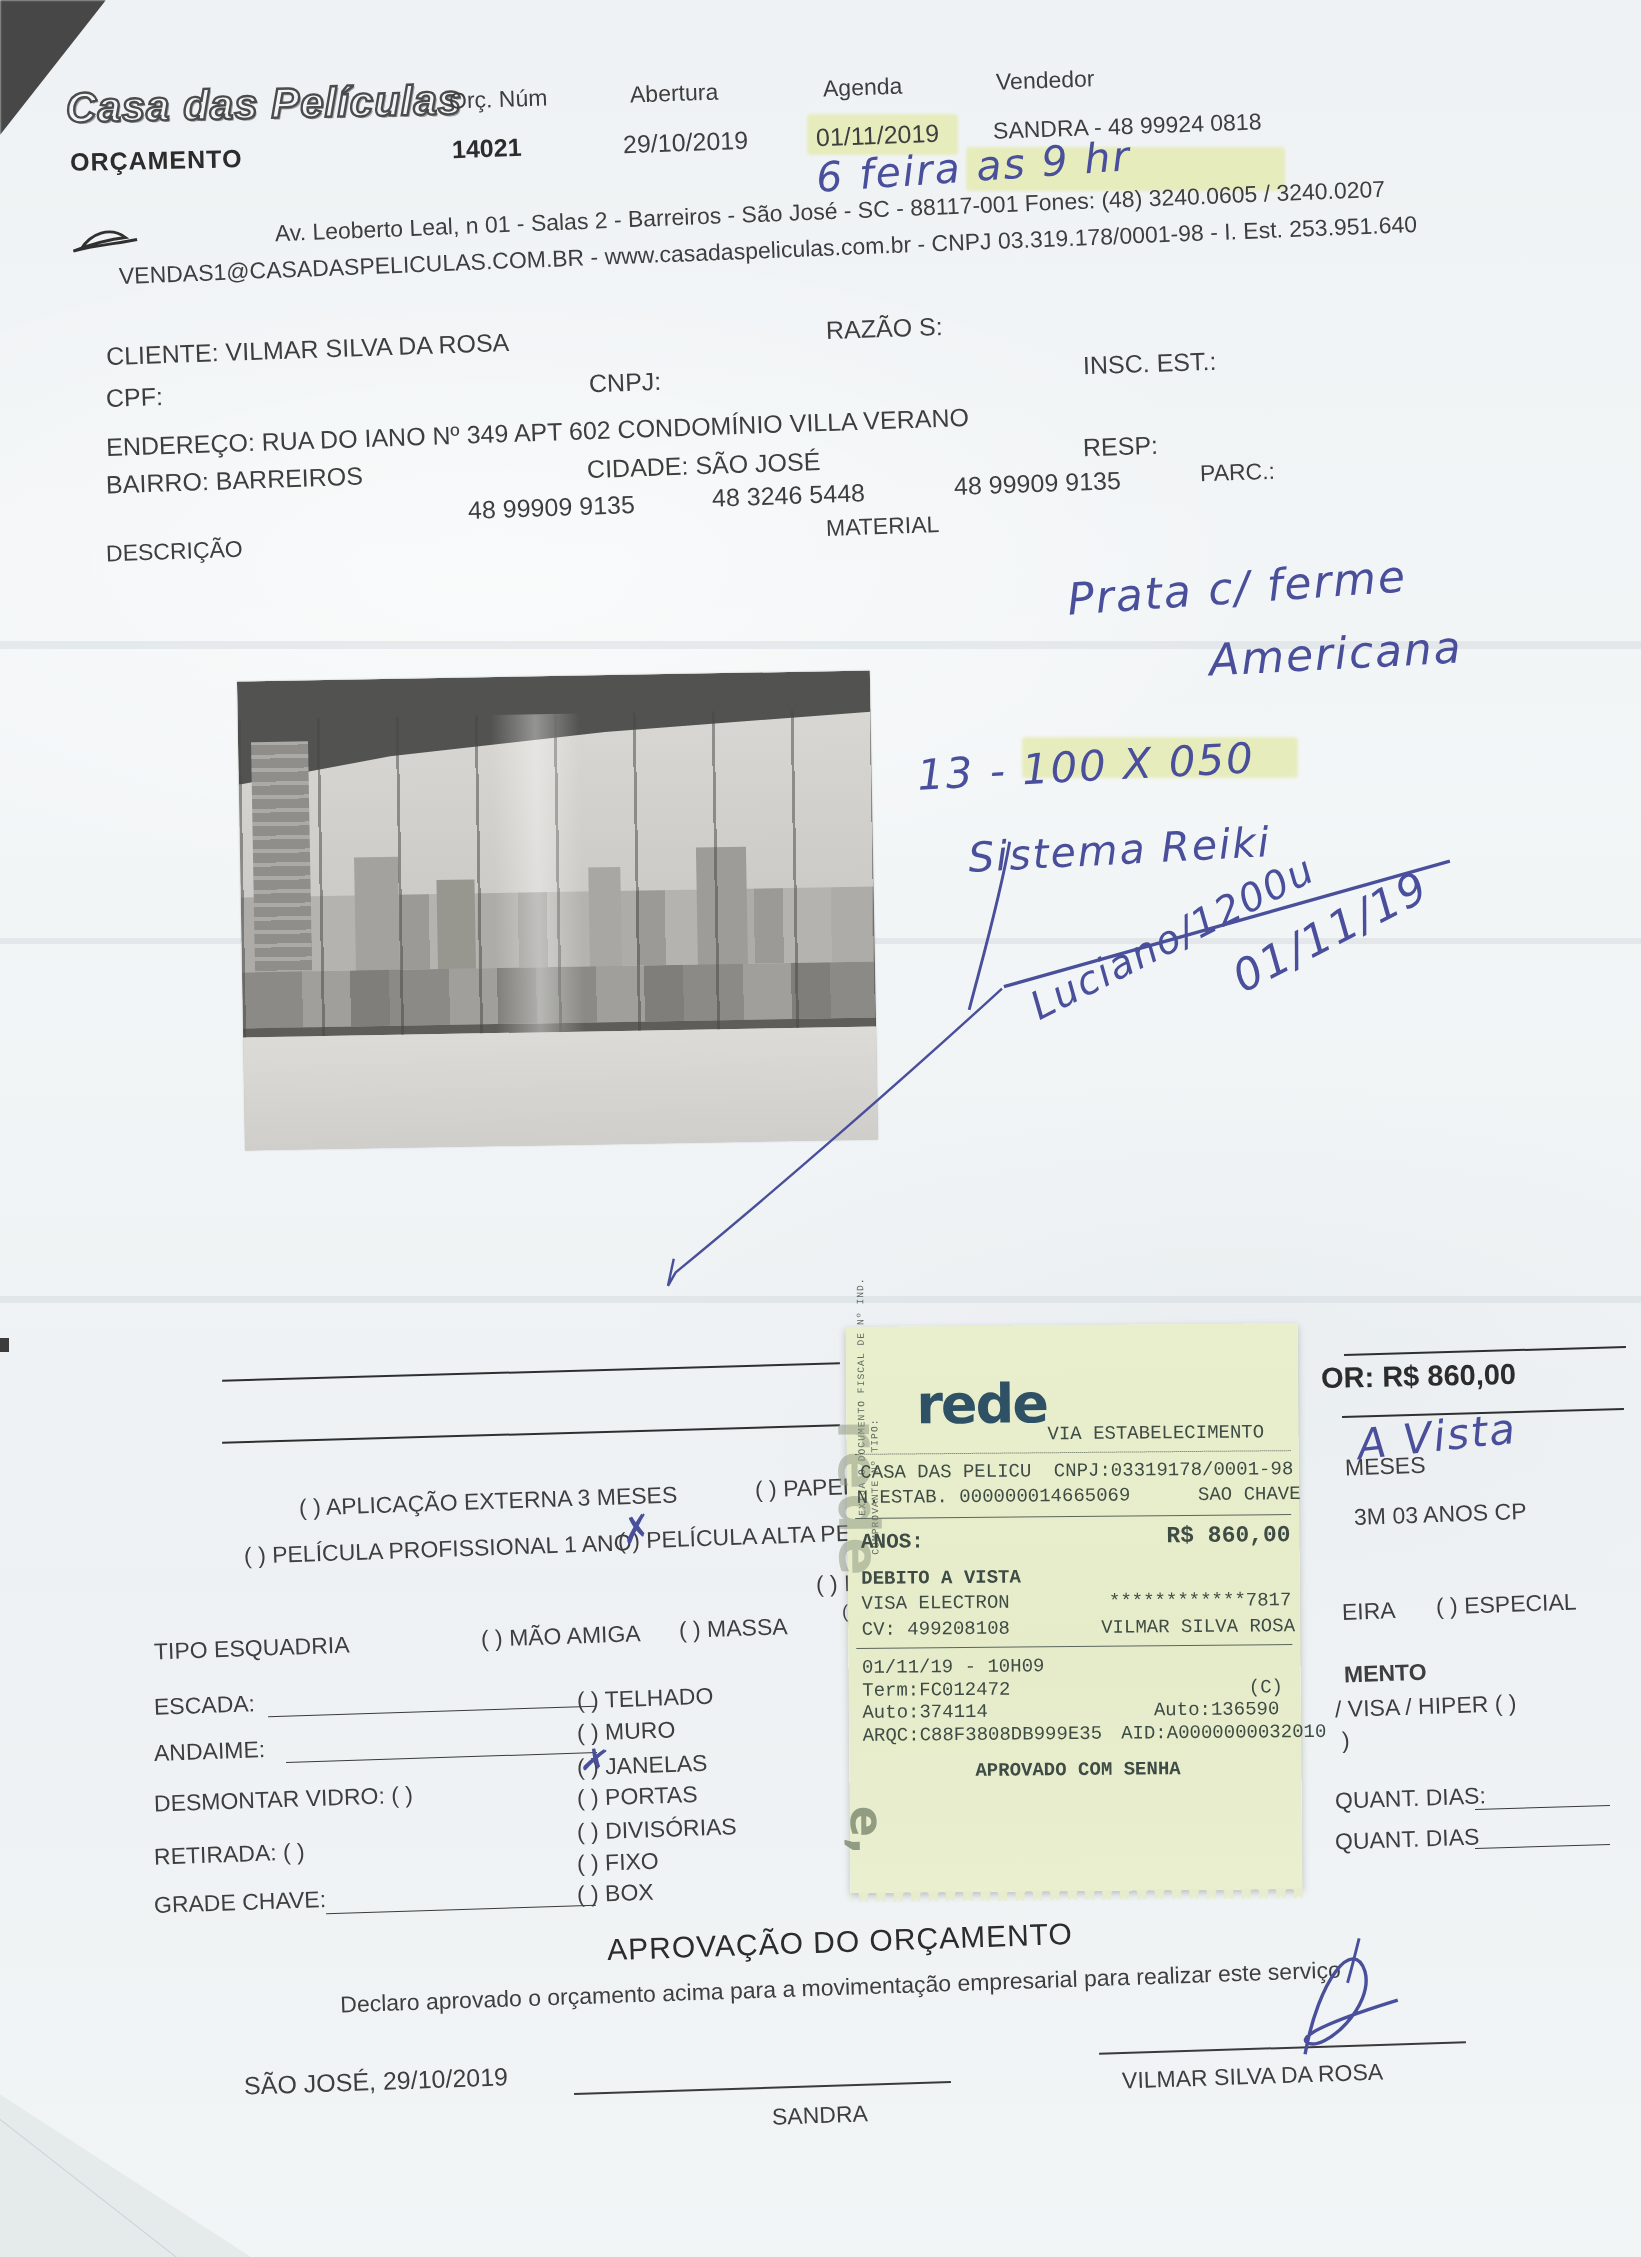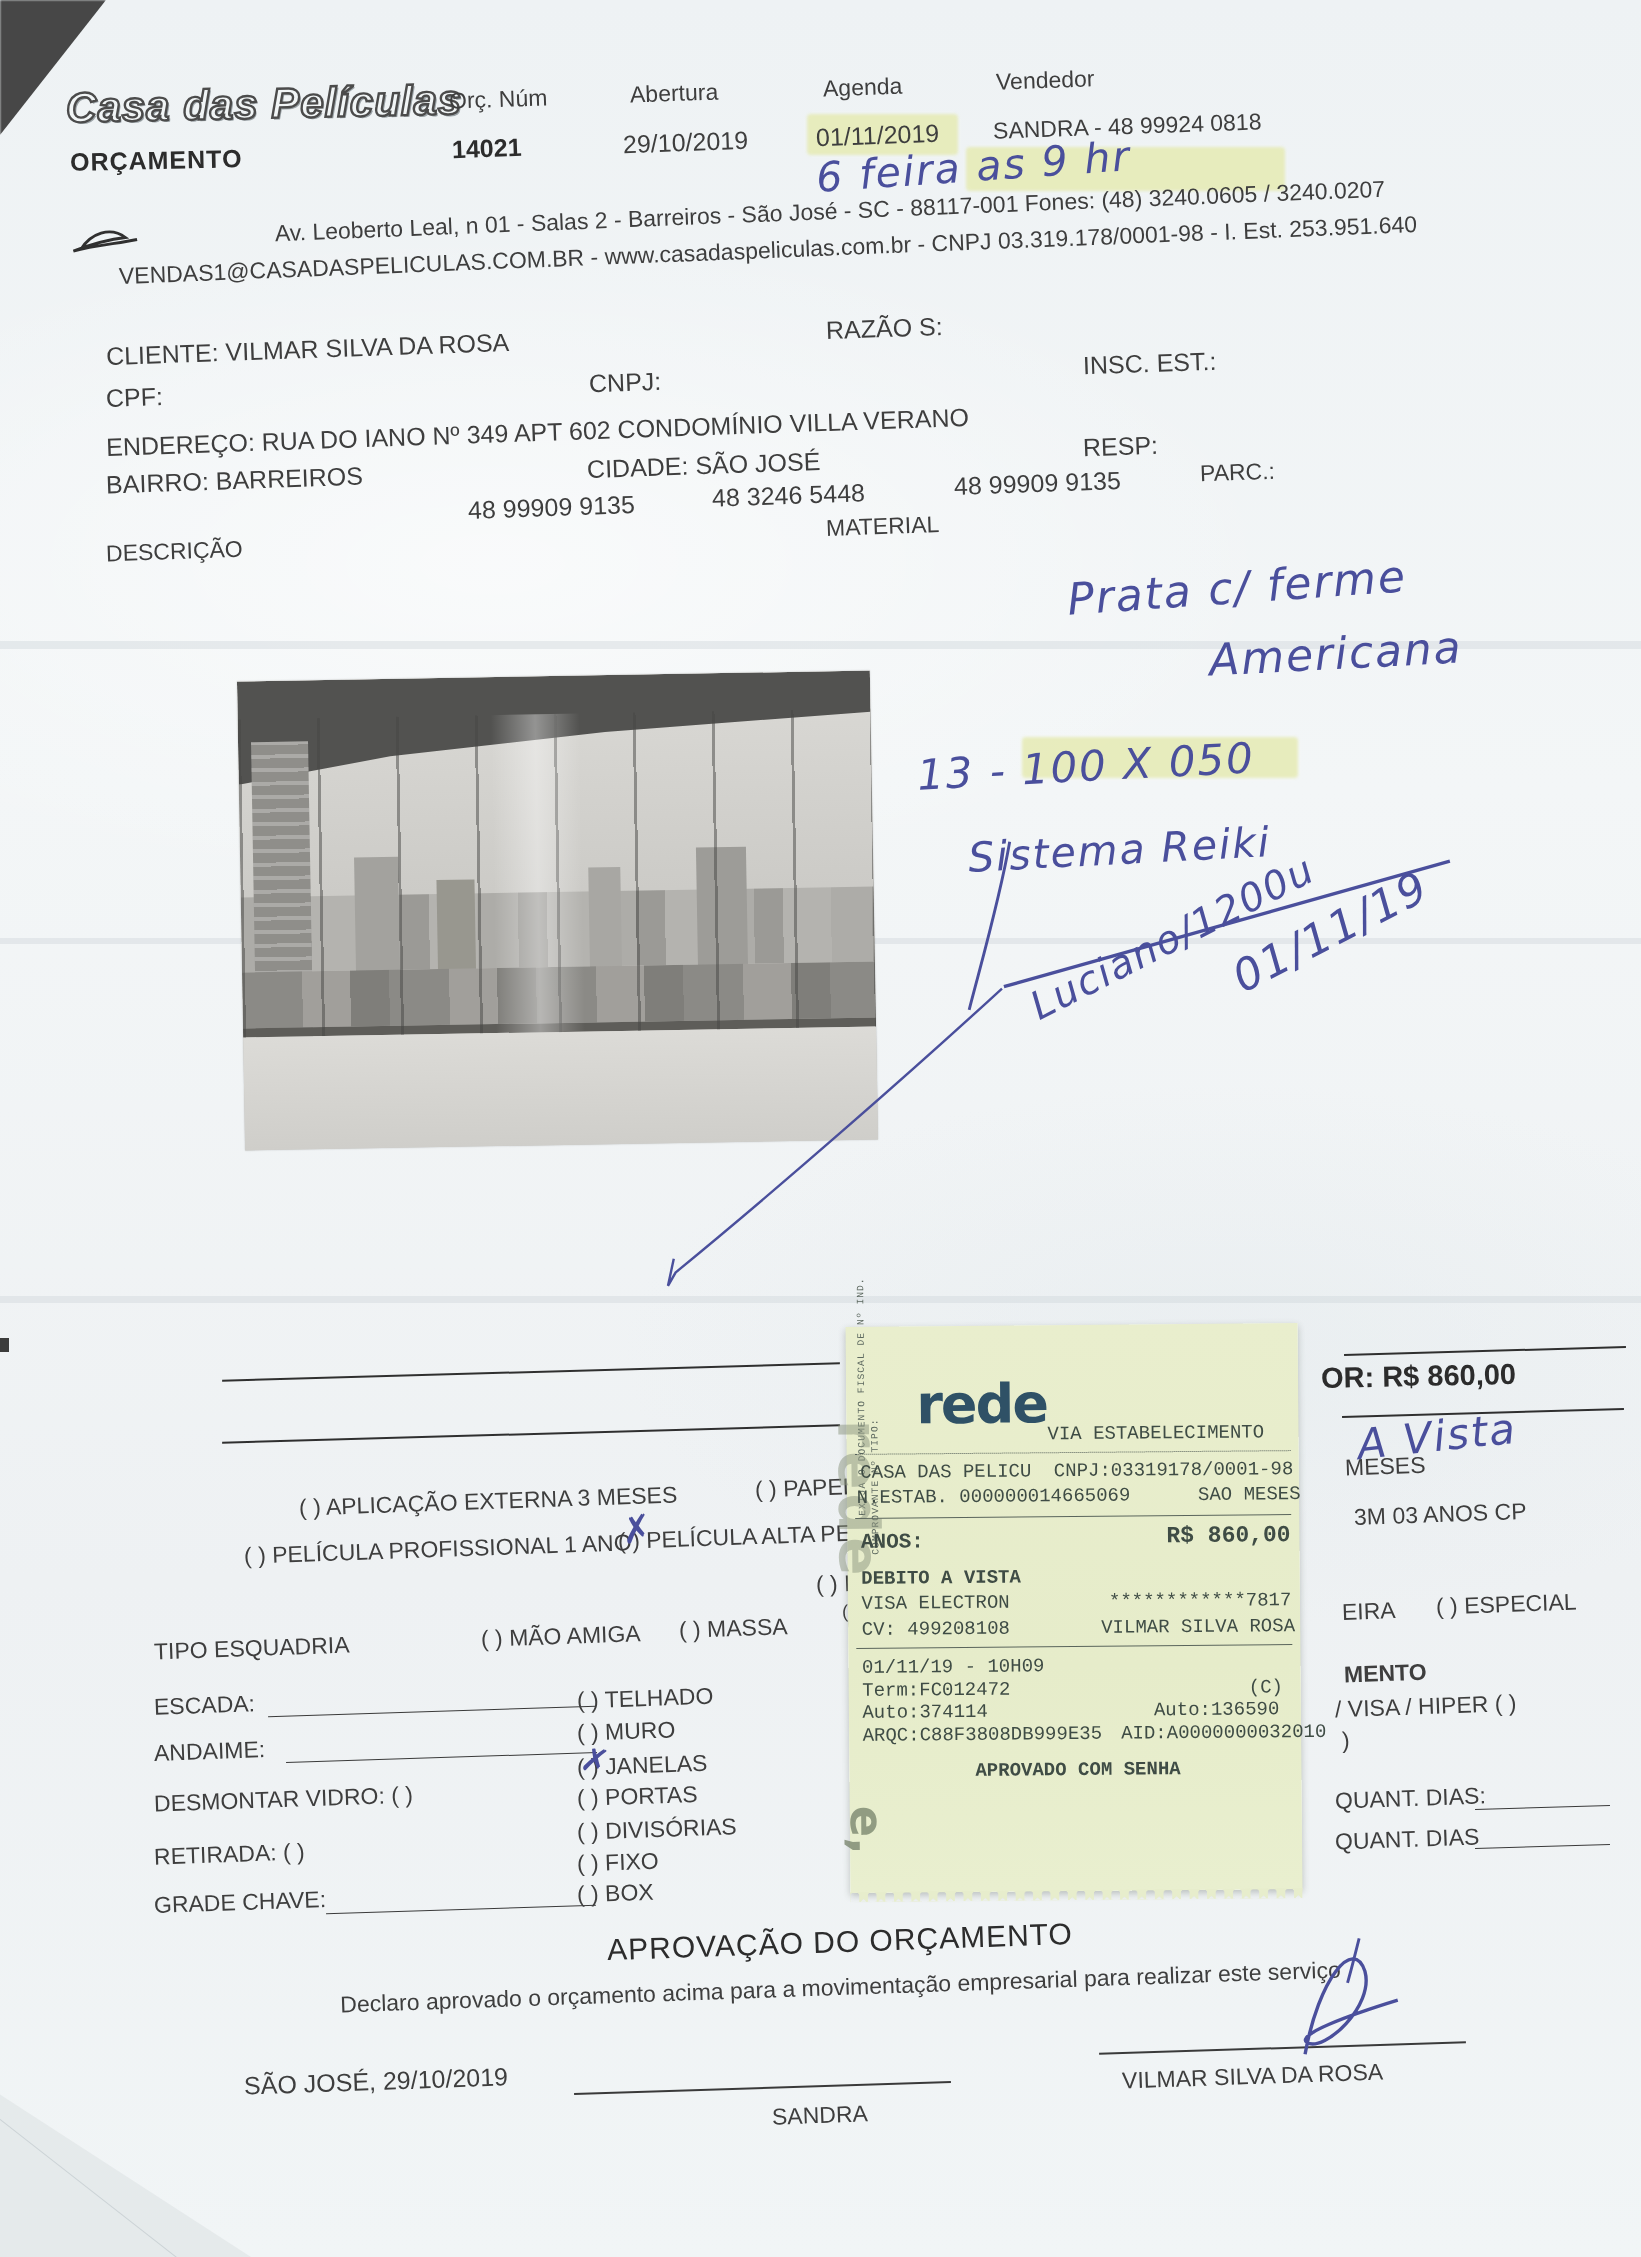--- a/index.html
+++ b/index.html
@@ -176,21 +176,21 @@
     <div class="edge-micro" style="left:9.7px;top:189px;">EXIJA O DOCUMENTO FISCAL DE Nº IND.</div>
     <div class="edge-micro" style="left:23px;top:228px;">COMPROVANTE Nº        TIPO:</div>
     <div class="wm" style="left:44px;top:93px;font-size:56px;color:rgba(140,150,128,.5);letter-spacing:3.9px;">rede</div>
     <div class="wm" style="left:44px;top:479px;font-size:46px;color:rgba(116,128,104,.75);">e,</div>
     <div class="mono" style="left:70px;top:52px;font-size:54px;font-weight:bold;color:#2f5166;font-family:'DejaVu Sans',sans-serif;letter-spacing:-1.9px;">rede</div>
     <div class="mono" style="left:201px;top:100px;">VIA ESTABELECIMENTO</div>
     <div class="rline" style="top:127px;border-top:1.9px dotted #55605a;"></div>
     <div class="mono" style="left:13.5px;top:137px;">CASA DAS PELICU</div>
     <div class="mono" style="left:207px;top:137px;">CNPJ:03319178/0001-98</div>
     <div class="mono" style="left:9.7px;top:162px;">N.ESTAB. 000000014665069</div>
-    <div class="mono" style="left:351px;top:162px;">SAO MESES</div>
+    <div class="mono" style="left:351px;top:162px;">SAO CHAVE</div>
     <div class="rline" style="top:191px;"></div>
     <div class="mono bold" style="left:13.5px;top:205px;font-size:21px;">ANOS:</div>
     <div class="mono bold" style="left:319px;top:201px;font-size:23px;">R$ 860,00</div>
     <div class="mono bold" style="left:13.5px;top:243px;">DEBITO A VISTA</div>
     <div class="mono" style="left:13.5px;top:268px;">VISA ELECTRON</div>
     <div class="mono" style="left:261px;top:268px;">************7817</div>
     <div class="mono" style="left:13.5px;top:294px;">CV: 499208108</div>
     <div class="mono" style="left:253px;top:294px;">VILMAR SILVA ROSA</div>
     <div class="rline" style="top:321px;"></div>
     <div class="mono" style="left:13.5px;top:332px;">01/11/19 - 10H09</div>

